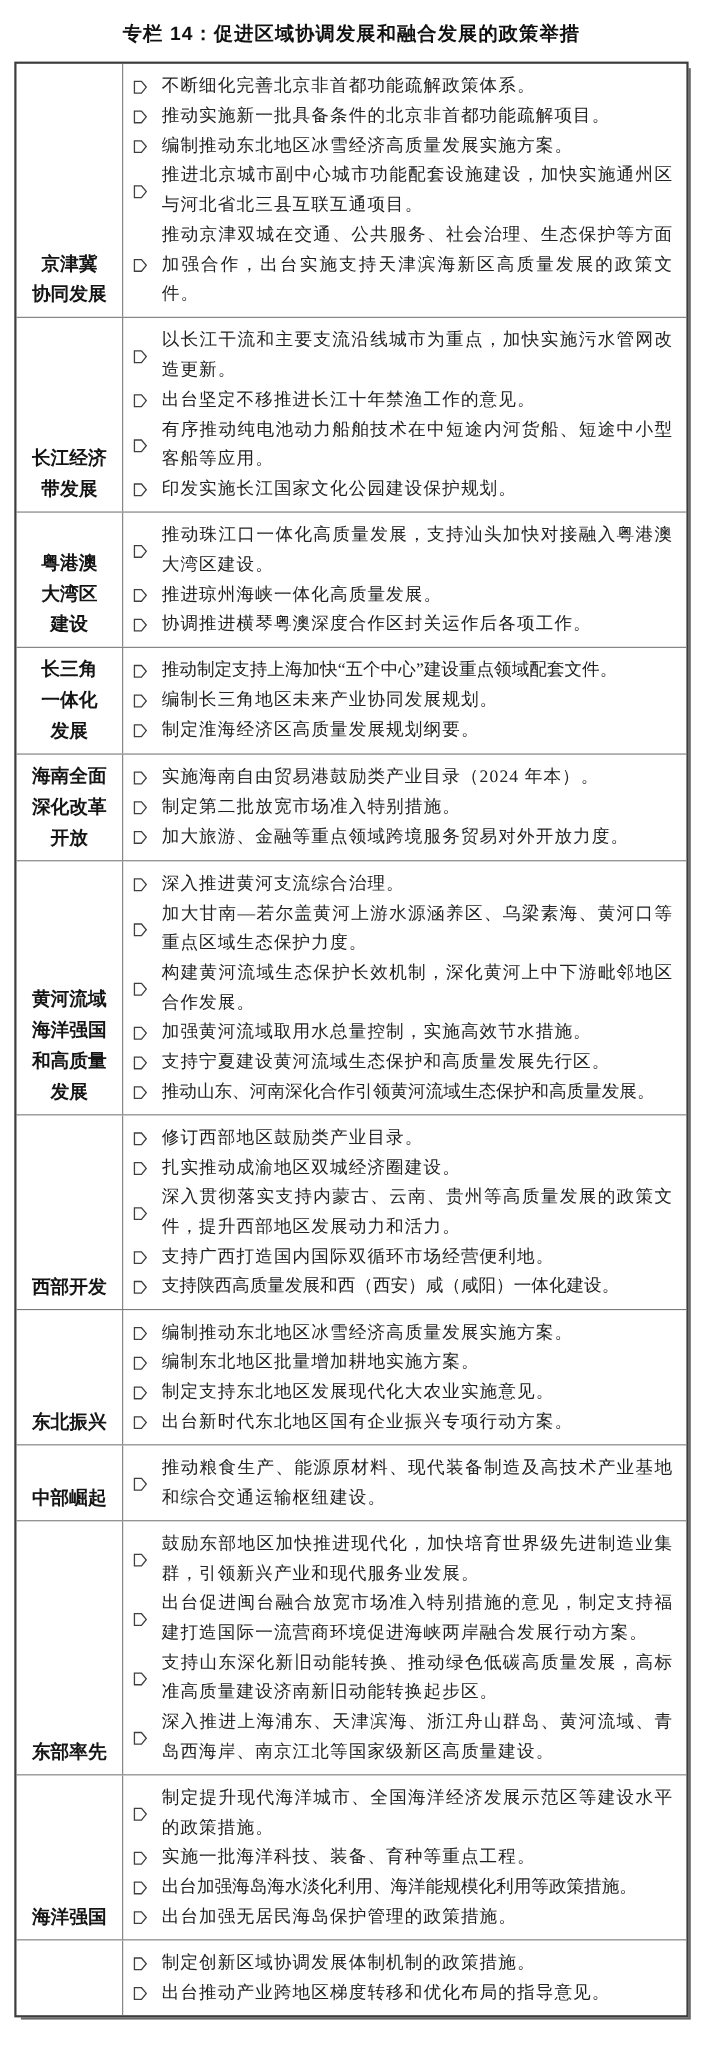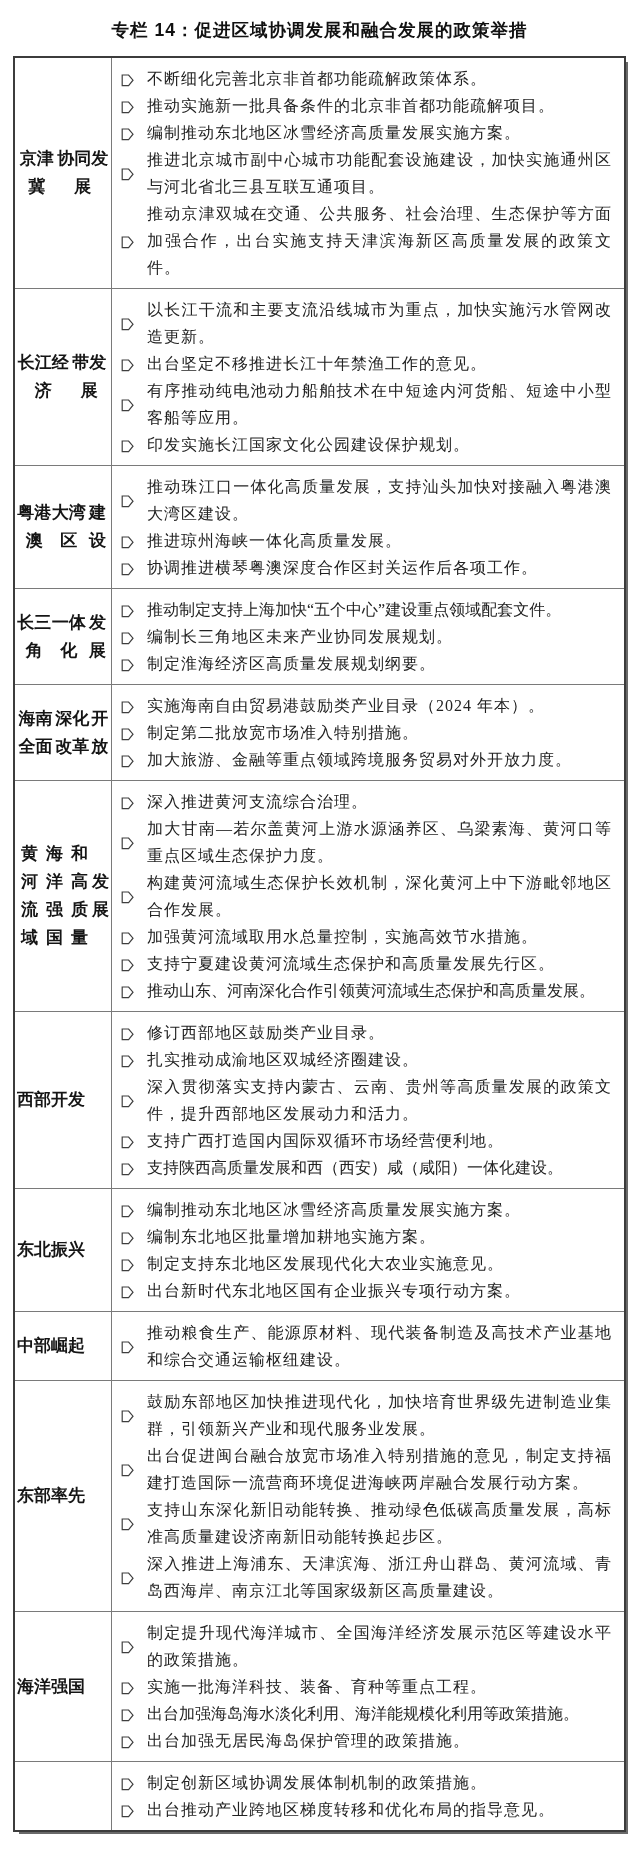--- a/index.html
+++ b/index.html
@@ -28,22 +28,22 @@
   .section-row{
     display:flex;
     border-top:1px solid #7a7a7a;
   }
   .section-row:first-child{border-top:none;}
   .label-cell{
     width:97px;
     flex:0 0 97px;
     border-right:1px solid #7a7a7a;
     display:flex;
-    flex-direction:row;
-    justify-content:space-between;
+    flex-direction:column;
+    justify-content:flex-end;
     align-items:center;
     font-family:"Liberation Sans","DejaVu Sans",sans-serif;
     font-weight:bold;
     font-size:17px;
     line-height:28px;
     color:#151515;
     text-align:center;
     padding:6px 2px;
     box-sizing:border-box;
   }

